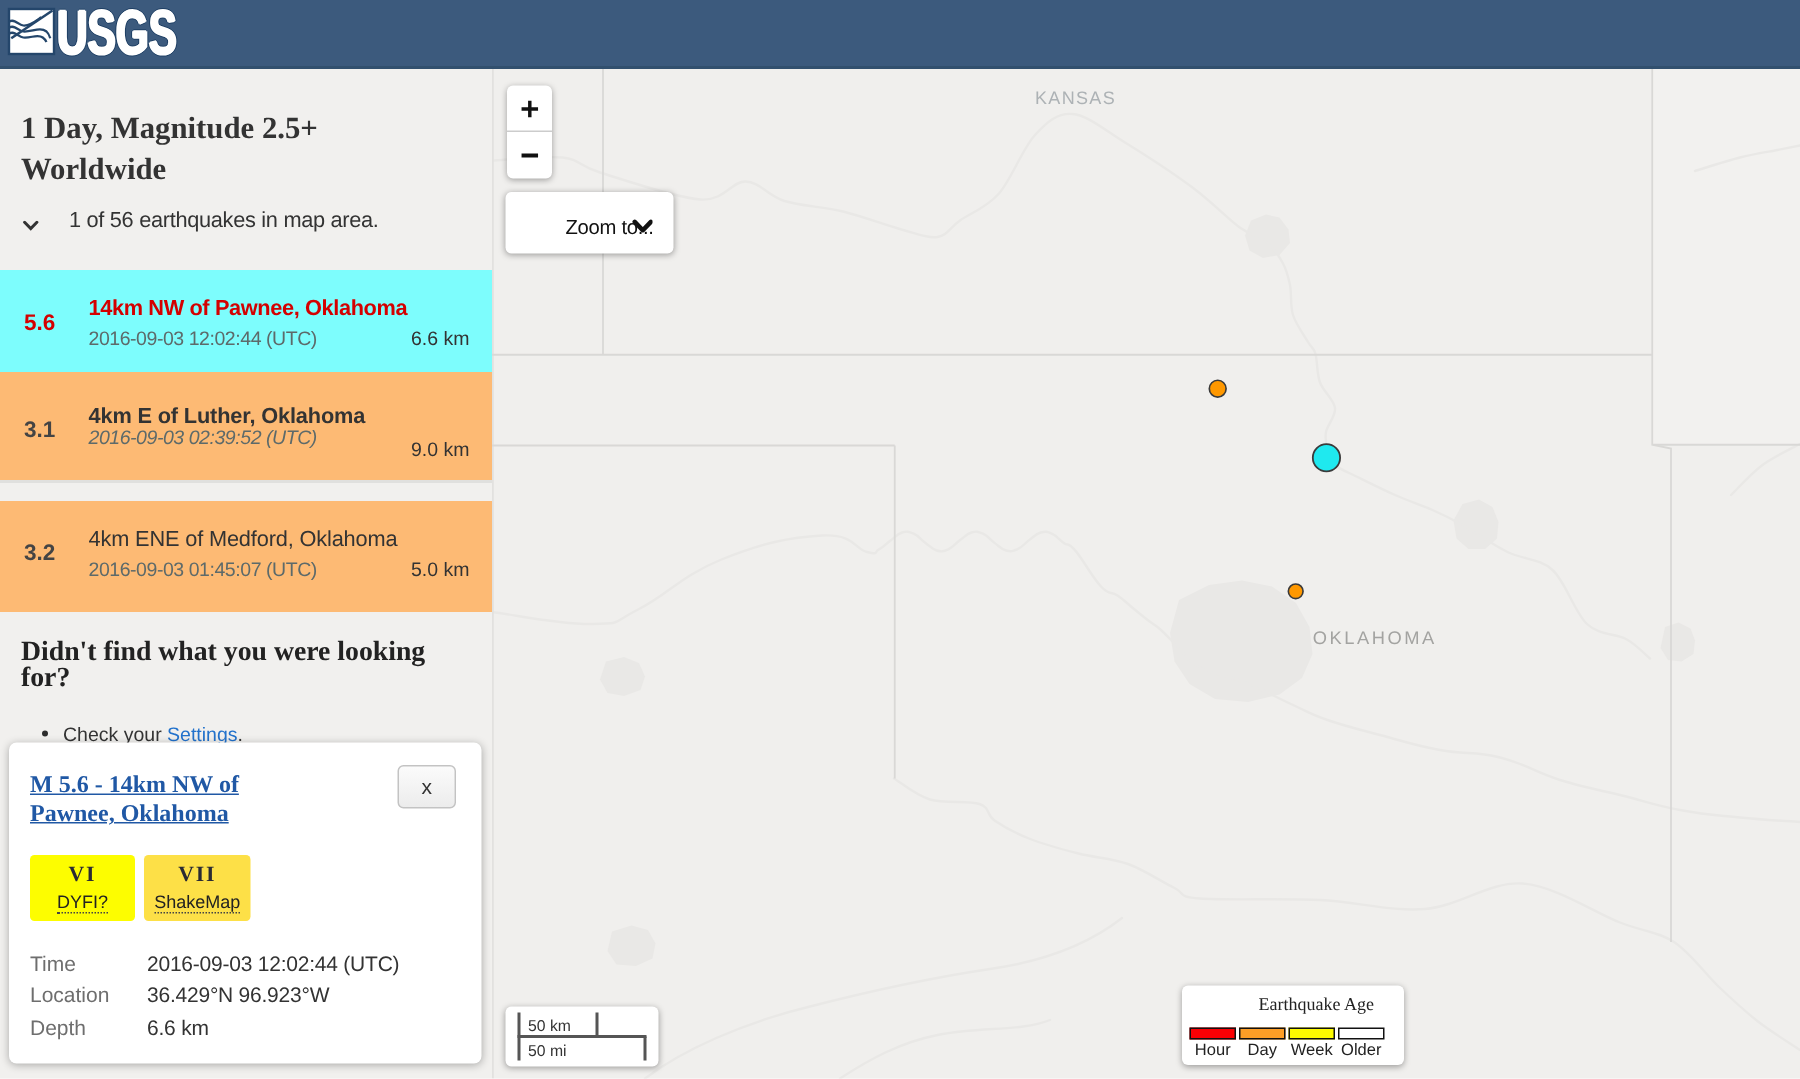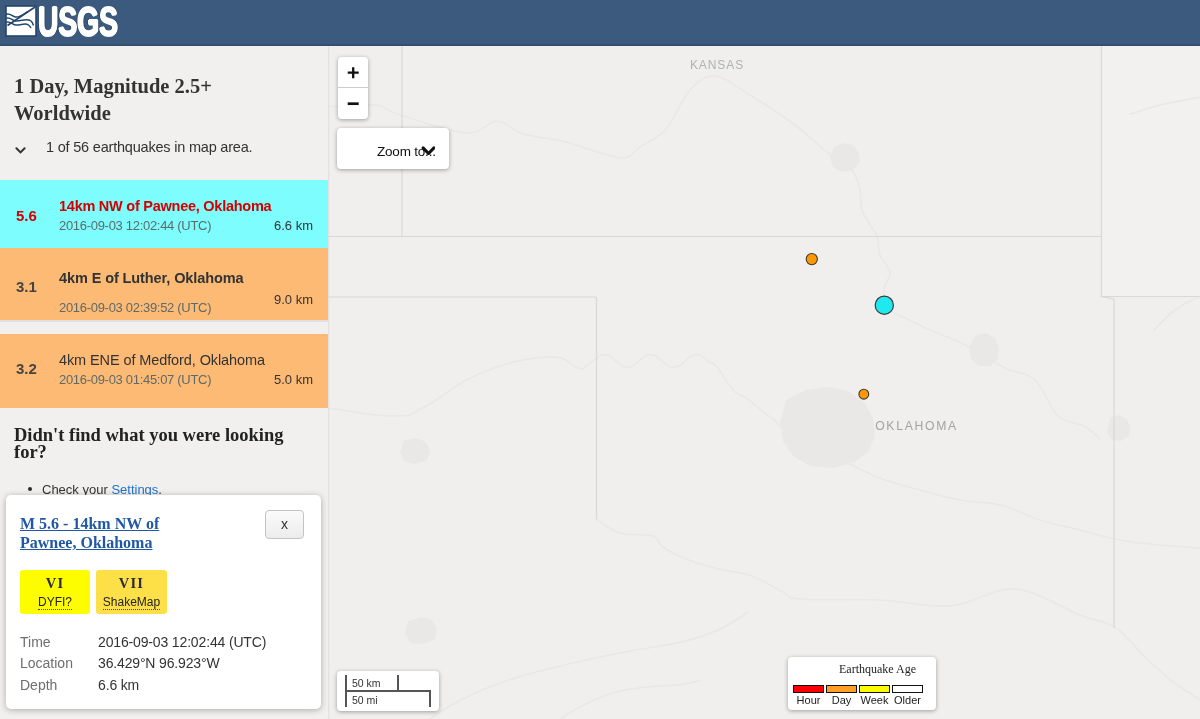--- a/index.html
+++ b/index.html
@@ -121,21 +121,21 @@
 <div class="abs" id="sb-count">1 of 56 earthquakes in map area.</div>
 <div class="abs eq-item" id="item1">
   <div class="eq-mag" style="top:27px;">5.6</div>
   <div class="eq-title" style="top:18px;">14km NW of Pawnee, Oklahoma</div>
   <div class="eq-date" style="top:38px;">2016-09-03 12:02:44 (UTC)</div>
   <div class="eq-depth" style="top:38px;">6.6 km</div>
 </div>
 <div class="abs eq-item" id="item2">
   <div class="eq-mag" style="top:30px;">3.1</div>
   <div class="eq-title" style="top:22px;font-weight:bold;">4km E of Luther, Oklahoma</div>
-  <div class="eq-date" style="top:52px;">2016-09-03 02:39:52 (UTC)</div>
+  <div class="eq-date" style="top:36px;font-style:italic;">2016-09-03 02:39:52 (UTC)</div>
   <div class="eq-depth" style="top:44px;">9.0 km</div>
 </div>
 <div class="abs eq-item" id="item3">
   <div class="eq-mag" style="top:26px;">3.2</div>
   <div class="eq-title" style="top:18px;">4km ENE of Medford, Oklahoma</div>
   <div class="eq-date" style="top:38px;">2016-09-03 01:45:07 (UTC)</div>
   <div class="eq-depth" style="top:38px;">5.0 km</div>
 </div>
 <div class="abs" id="sb-notfound">Didn't find what you were looking for?</div>
 <div class="abs" id="sb-bullet"></div>

